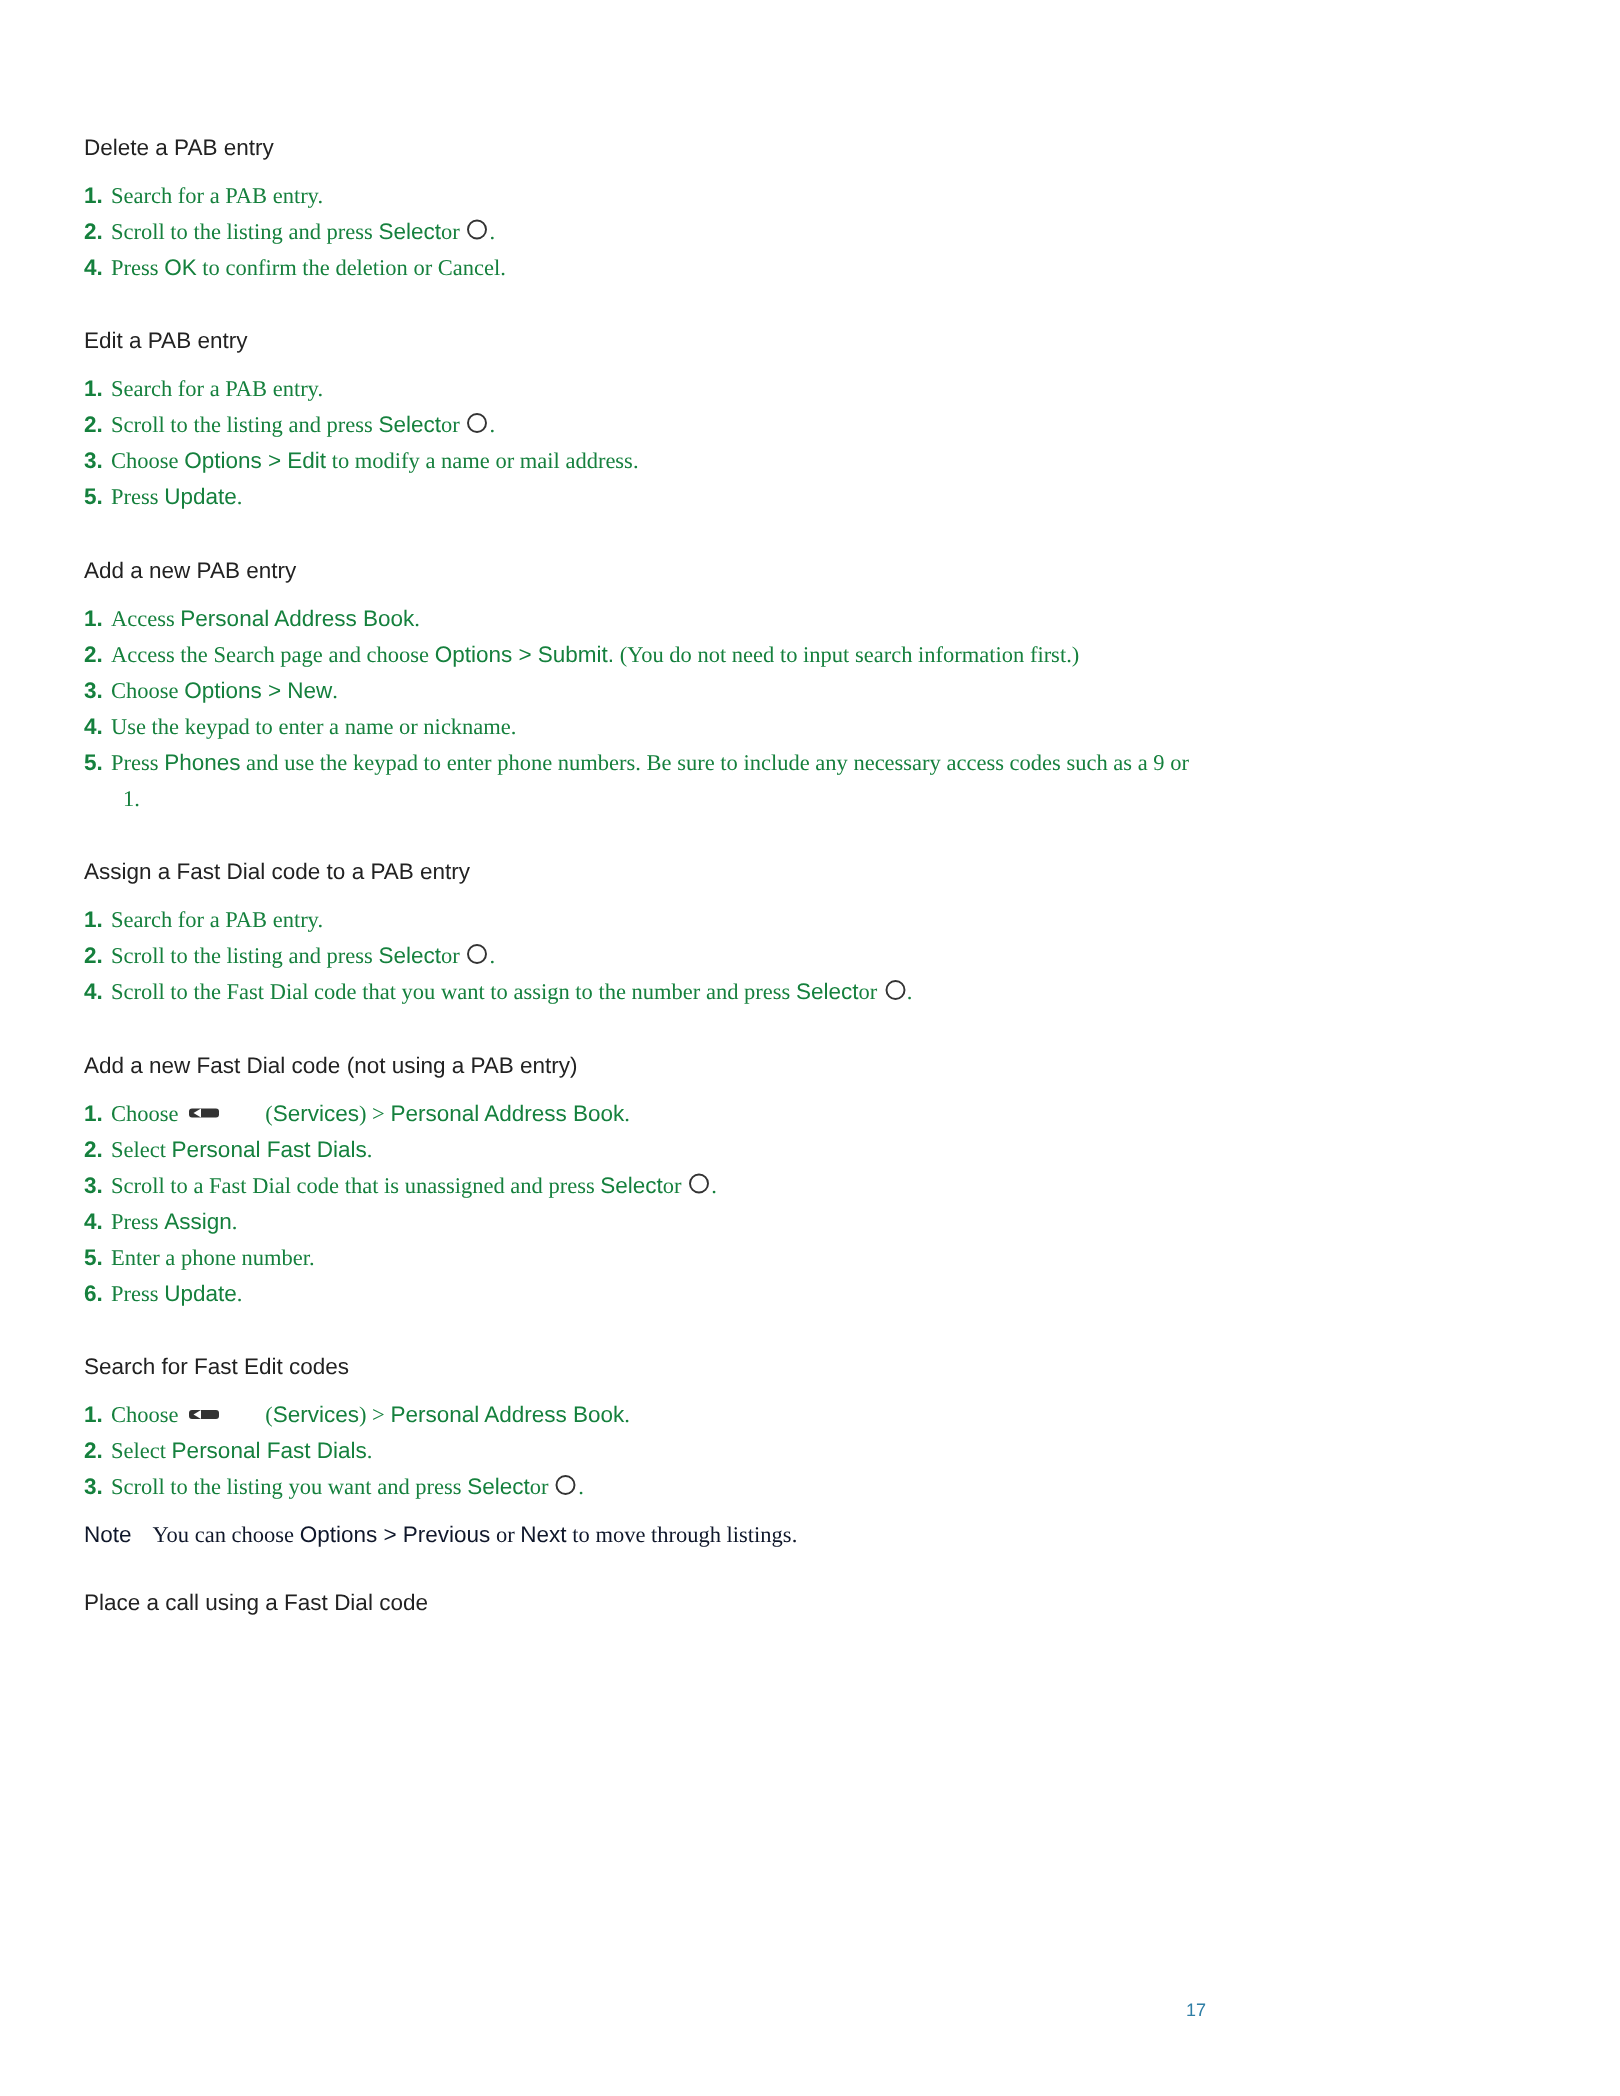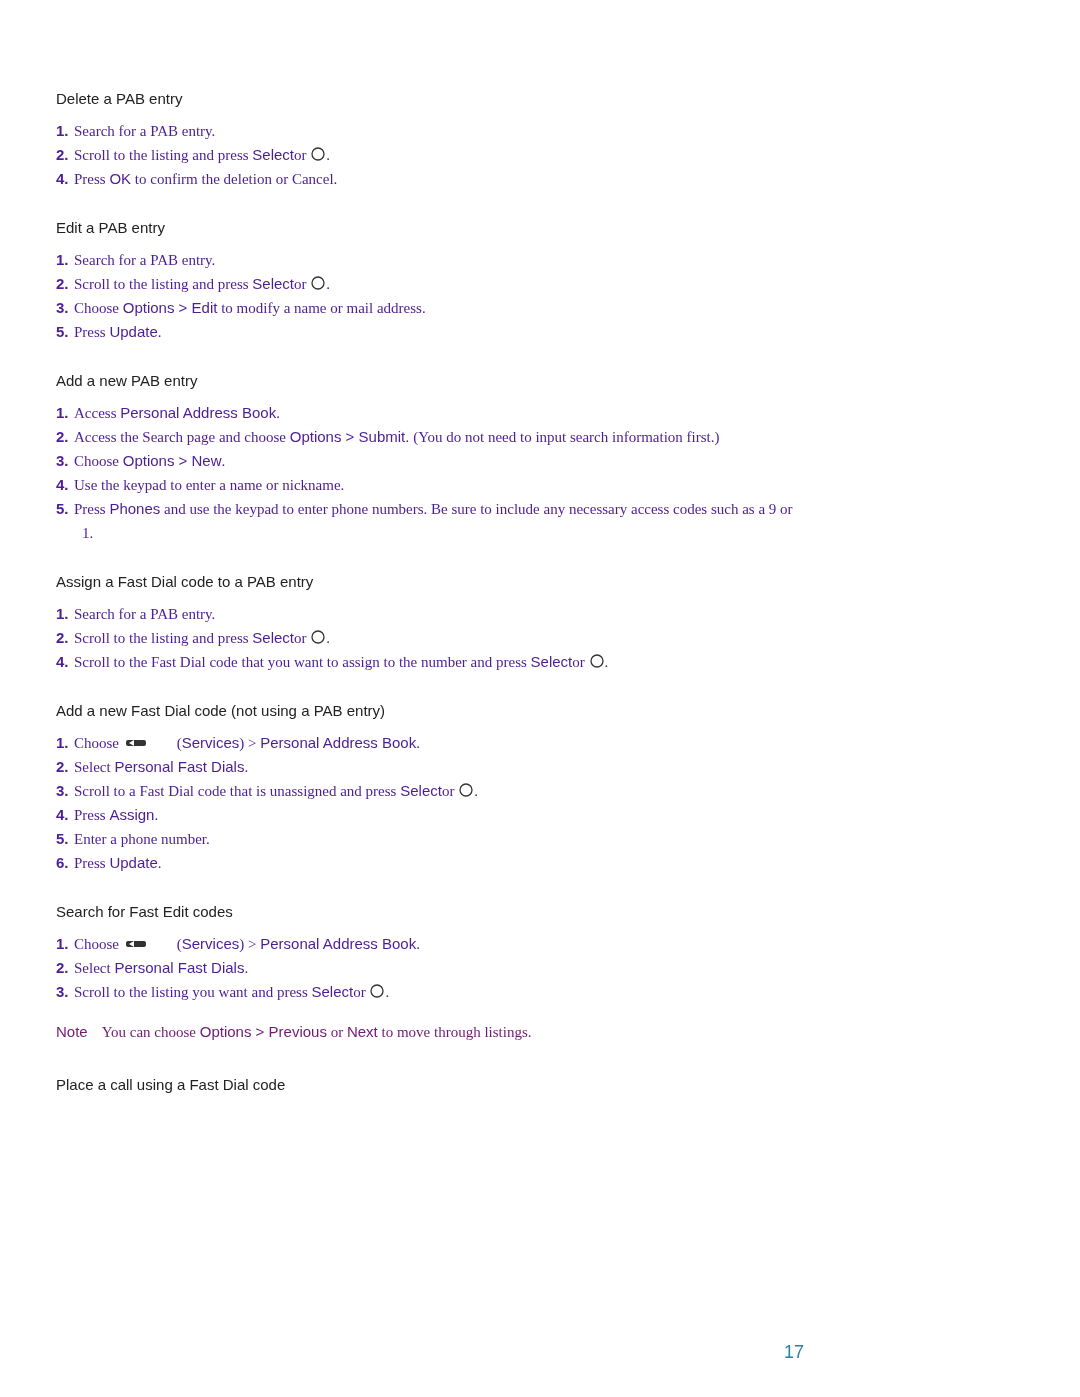--- a/index.html
+++ b/index.html
@@ -31,21 +31,21 @@
     margin: 0 0 6px 0;
     padding: 0;
   }
   ol.steps li {
     font-family: Georgia, "Times New Roman", serif;
     font-size: 15px;
     line-height: 24px;
     margin: 0;
     padding-left: 26px;
     text-indent: -26px;
-    color: #4c1d95;
+    color: #15803d;
   }
   ol.steps li .num {
     font-family: Arial, Helvetica, sans-serif;
     font-weight: bold;
     display: inline-block;
     width: 18px;
     text-indent: 0;
   }
   .ui-term {
     font-family: Arial, Helvetica, sans-serif;
@@ -62,35 +62,35 @@
     display: inline-block;
     vertical-align: -3px;
     margin: 0 30px 0 2px;
   }
   .nav-icon svg {
     display: block;
   }
   .note-line {
     font-family: Georgia, "Times New Roman", serif;
     font-size: 15px;
-    line-height: 31px;
+    line-height: 16px;
     margin: 12px 0 0 0;
-    color: #701a75;
+    color: #0f172a;
   }
   .note-label {
     font-family: Arial, Helvetica, sans-serif;
     font-weight: 400;
     margin-right: 14px;
   }
   .page-number {
     position: absolute;
     right: 56px;
-    bottom: 34px;
+    bottom: 50px;
     font-family: Arial, Helvetica, sans-serif;
-    font-size: 18px;
+    font-size: 12px;
     color: #2f7ea5;
   }
 </style>
 </head>
 <body>
 
 <div class="page">
 
   <h3 class="section-heading">Delete a PAB entry</h3>
   <ol class="steps">

